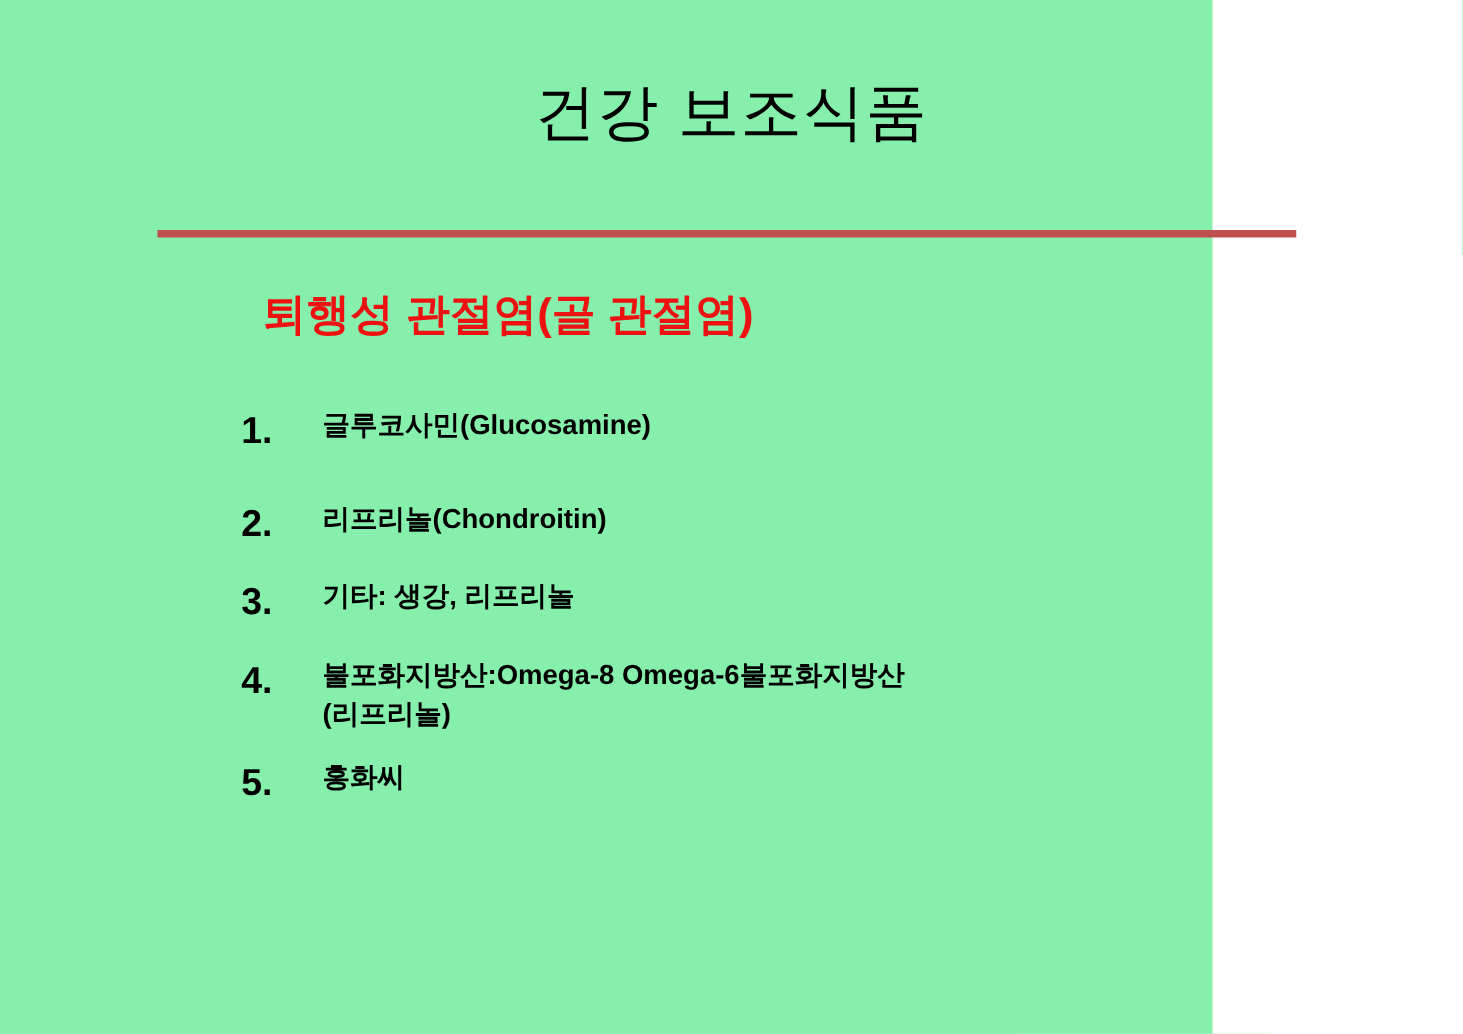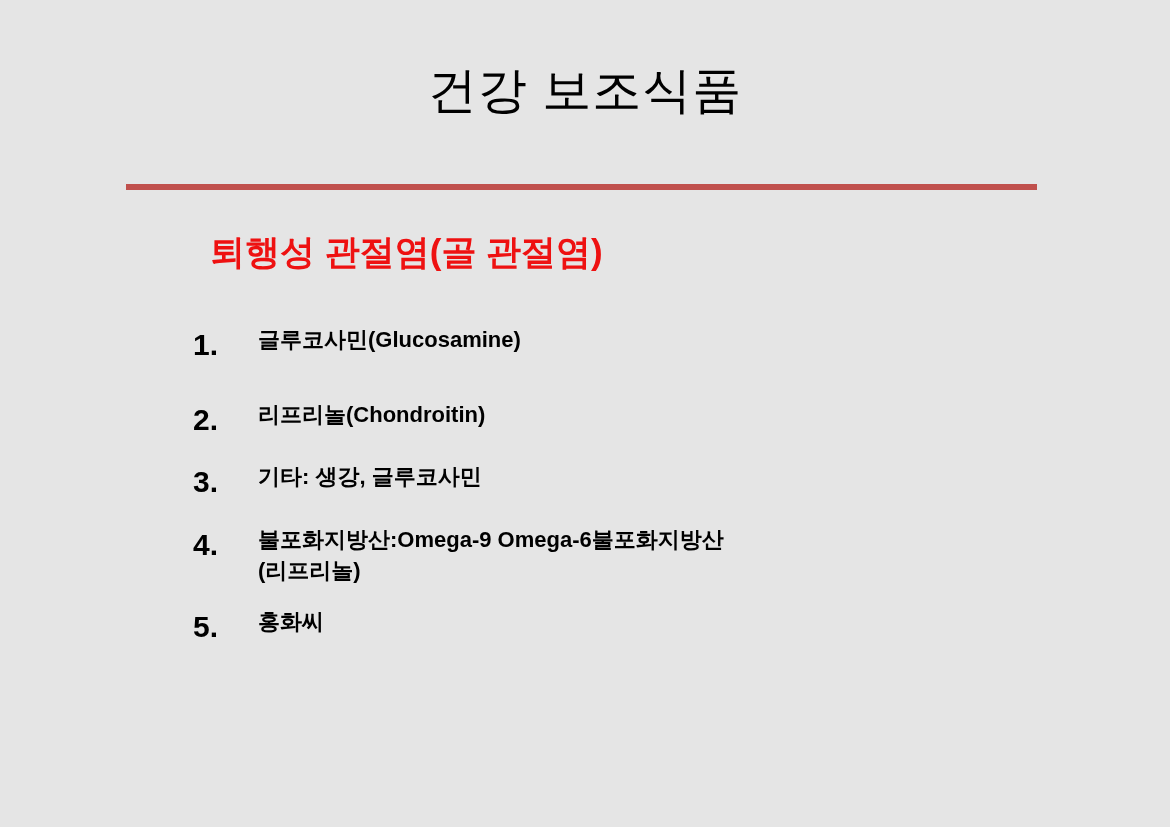--- a/index.html
+++ b/index.html
@@ -9,23 +9,23 @@
   body {
     width: 1170px;
     height: 827px;
     background: #ffffff;
     font-family: "Liberation Sans", "DejaVu Sans", sans-serif;
     overflow: hidden;
   }
 
   .slide {
     position: relative;
-    width: 1170px;
+    width: 970px;
     height: 827px;
-    background: #e5e5e5;
+    background: #86efac;
     box-sizing: border-box;
   }
 
   
   .slide-title {
     position: absolute;
     left: 0;
     top: 62px;
     width: 1170px;
     text-align: center;
@@ -120,26 +120,26 @@
       <span class="item-text">글루코사민(Glucosamine)</span>
     </div>
 
     <div class="list-item gap-large">
       <span class="item-number">2.</span>
       <span class="item-text">리프리놀(Chondroitin)</span>
     </div>
 
     <div class="list-item">
       <span class="item-number">3.</span>
-      <span class="item-text">기타: 생강, 글루코사민</span>
+      <span class="item-text">기타: 생강, 리프리놀</span>
     </div>
 
     <div class="list-item">
       <span class="item-number">4.</span>
-      <span class="item-text">불포화지방산:Omega-9 Omega-6불포화지방산
+      <span class="item-text">불포화지방산:Omega-8 Omega-6불포화지방산
 (리프리놀)</span>
     </div>
 
     <div class="list-item">
       <span class="item-number">5.</span>
       <span class="item-text">홍화씨</span>
     </div>
 
   </div>
 </div>

